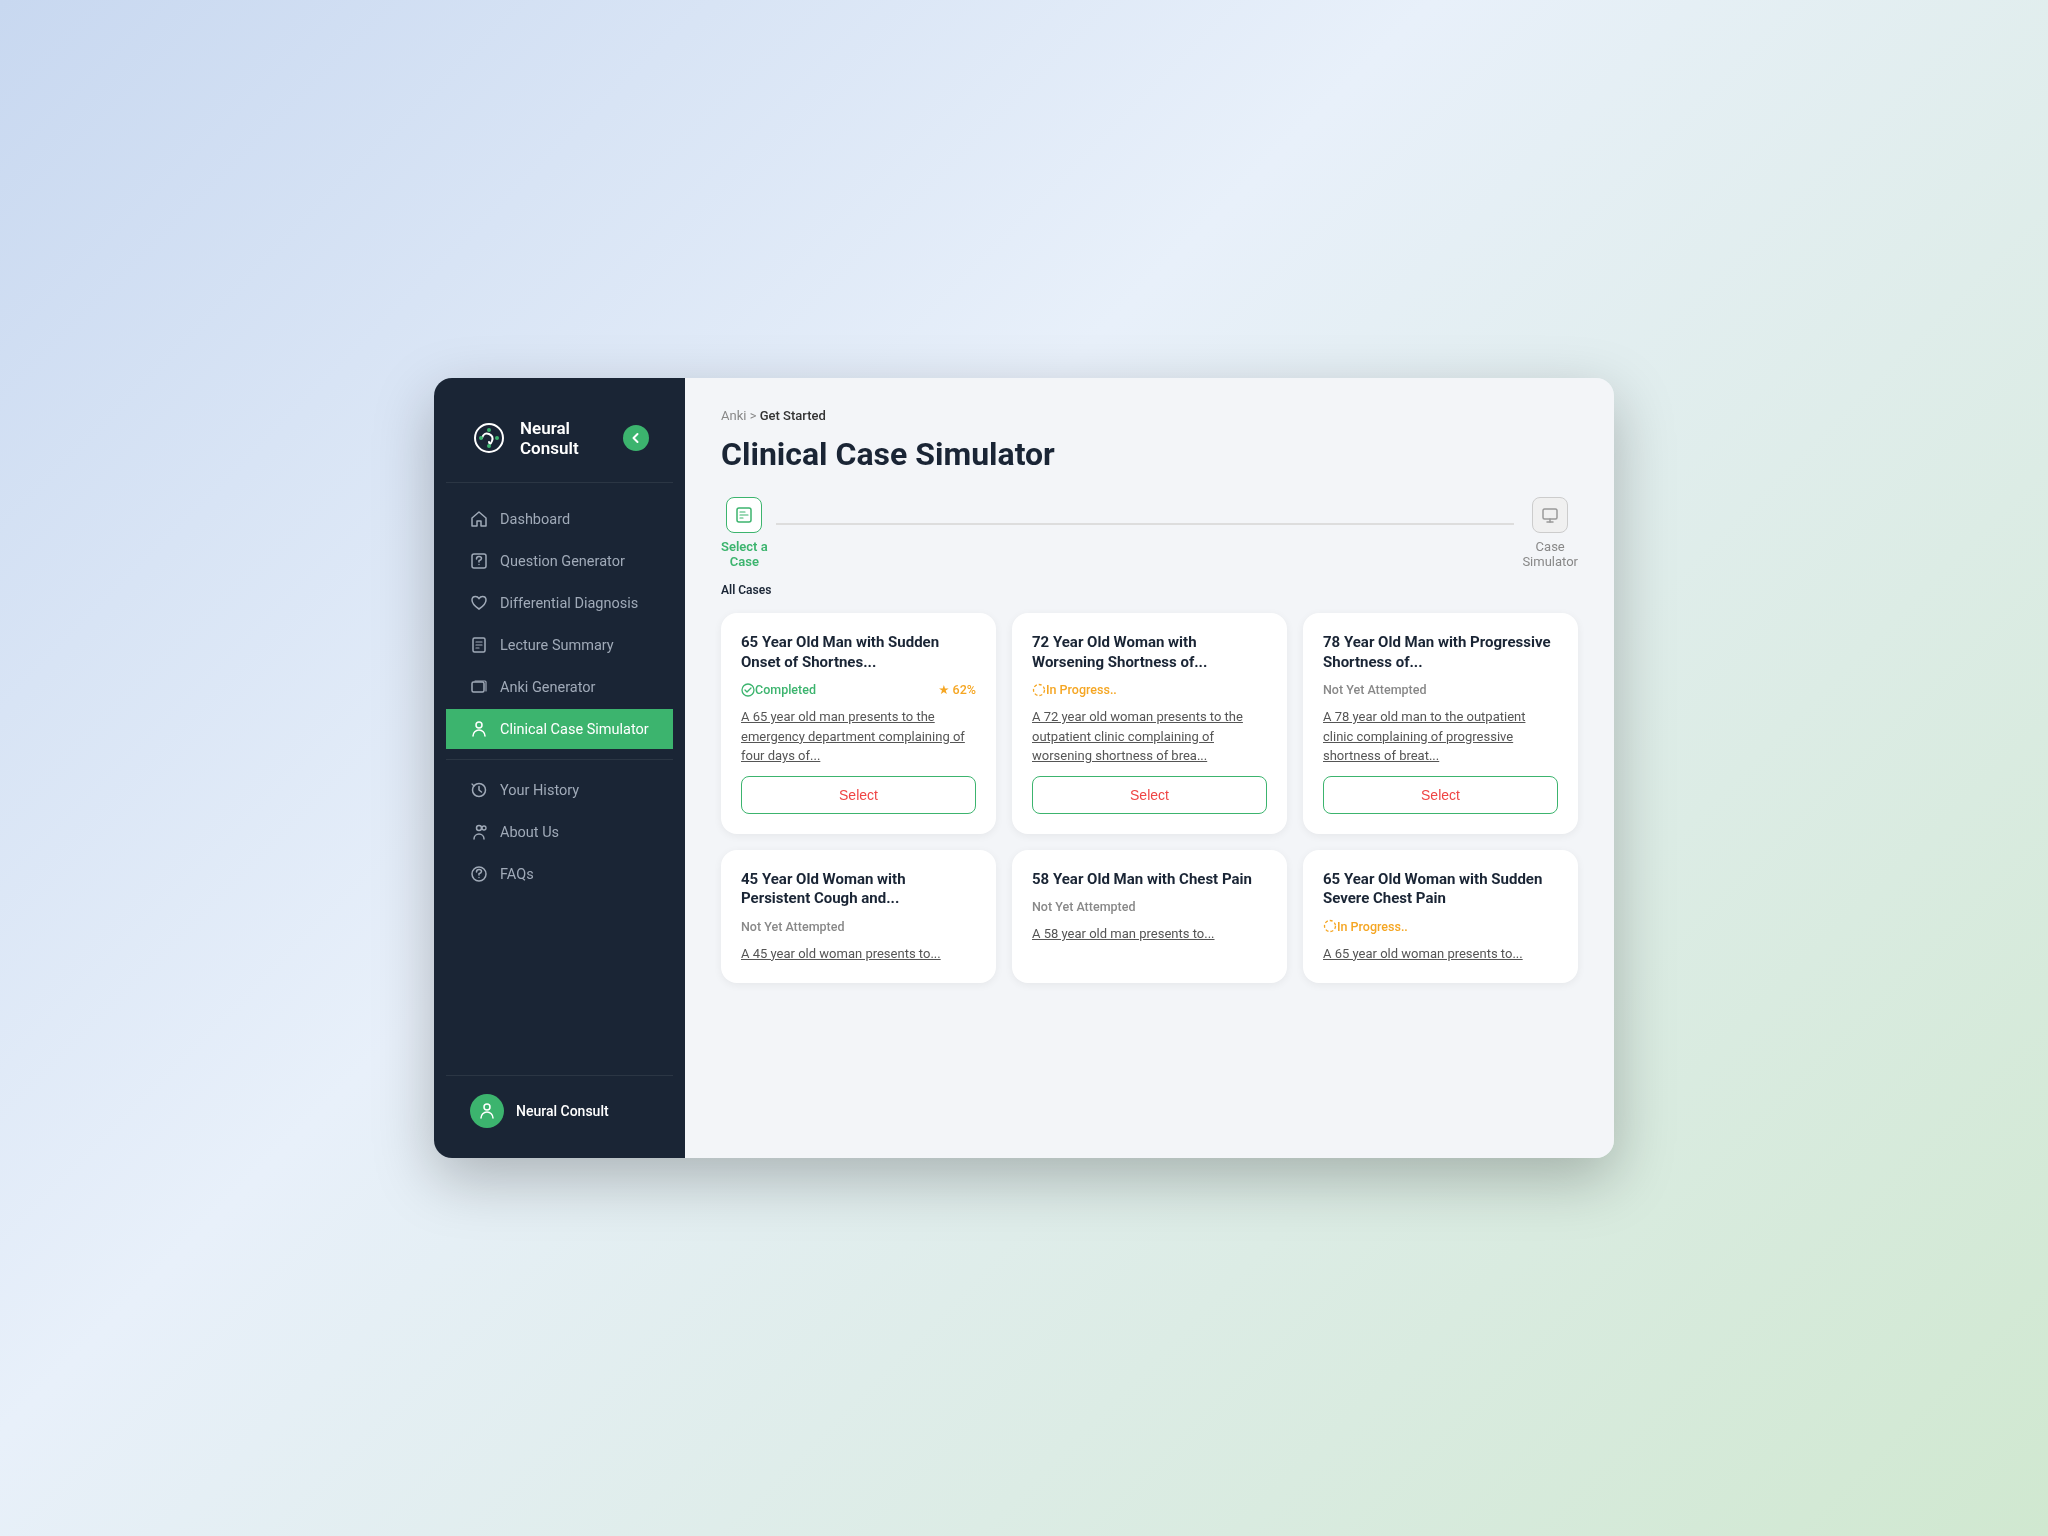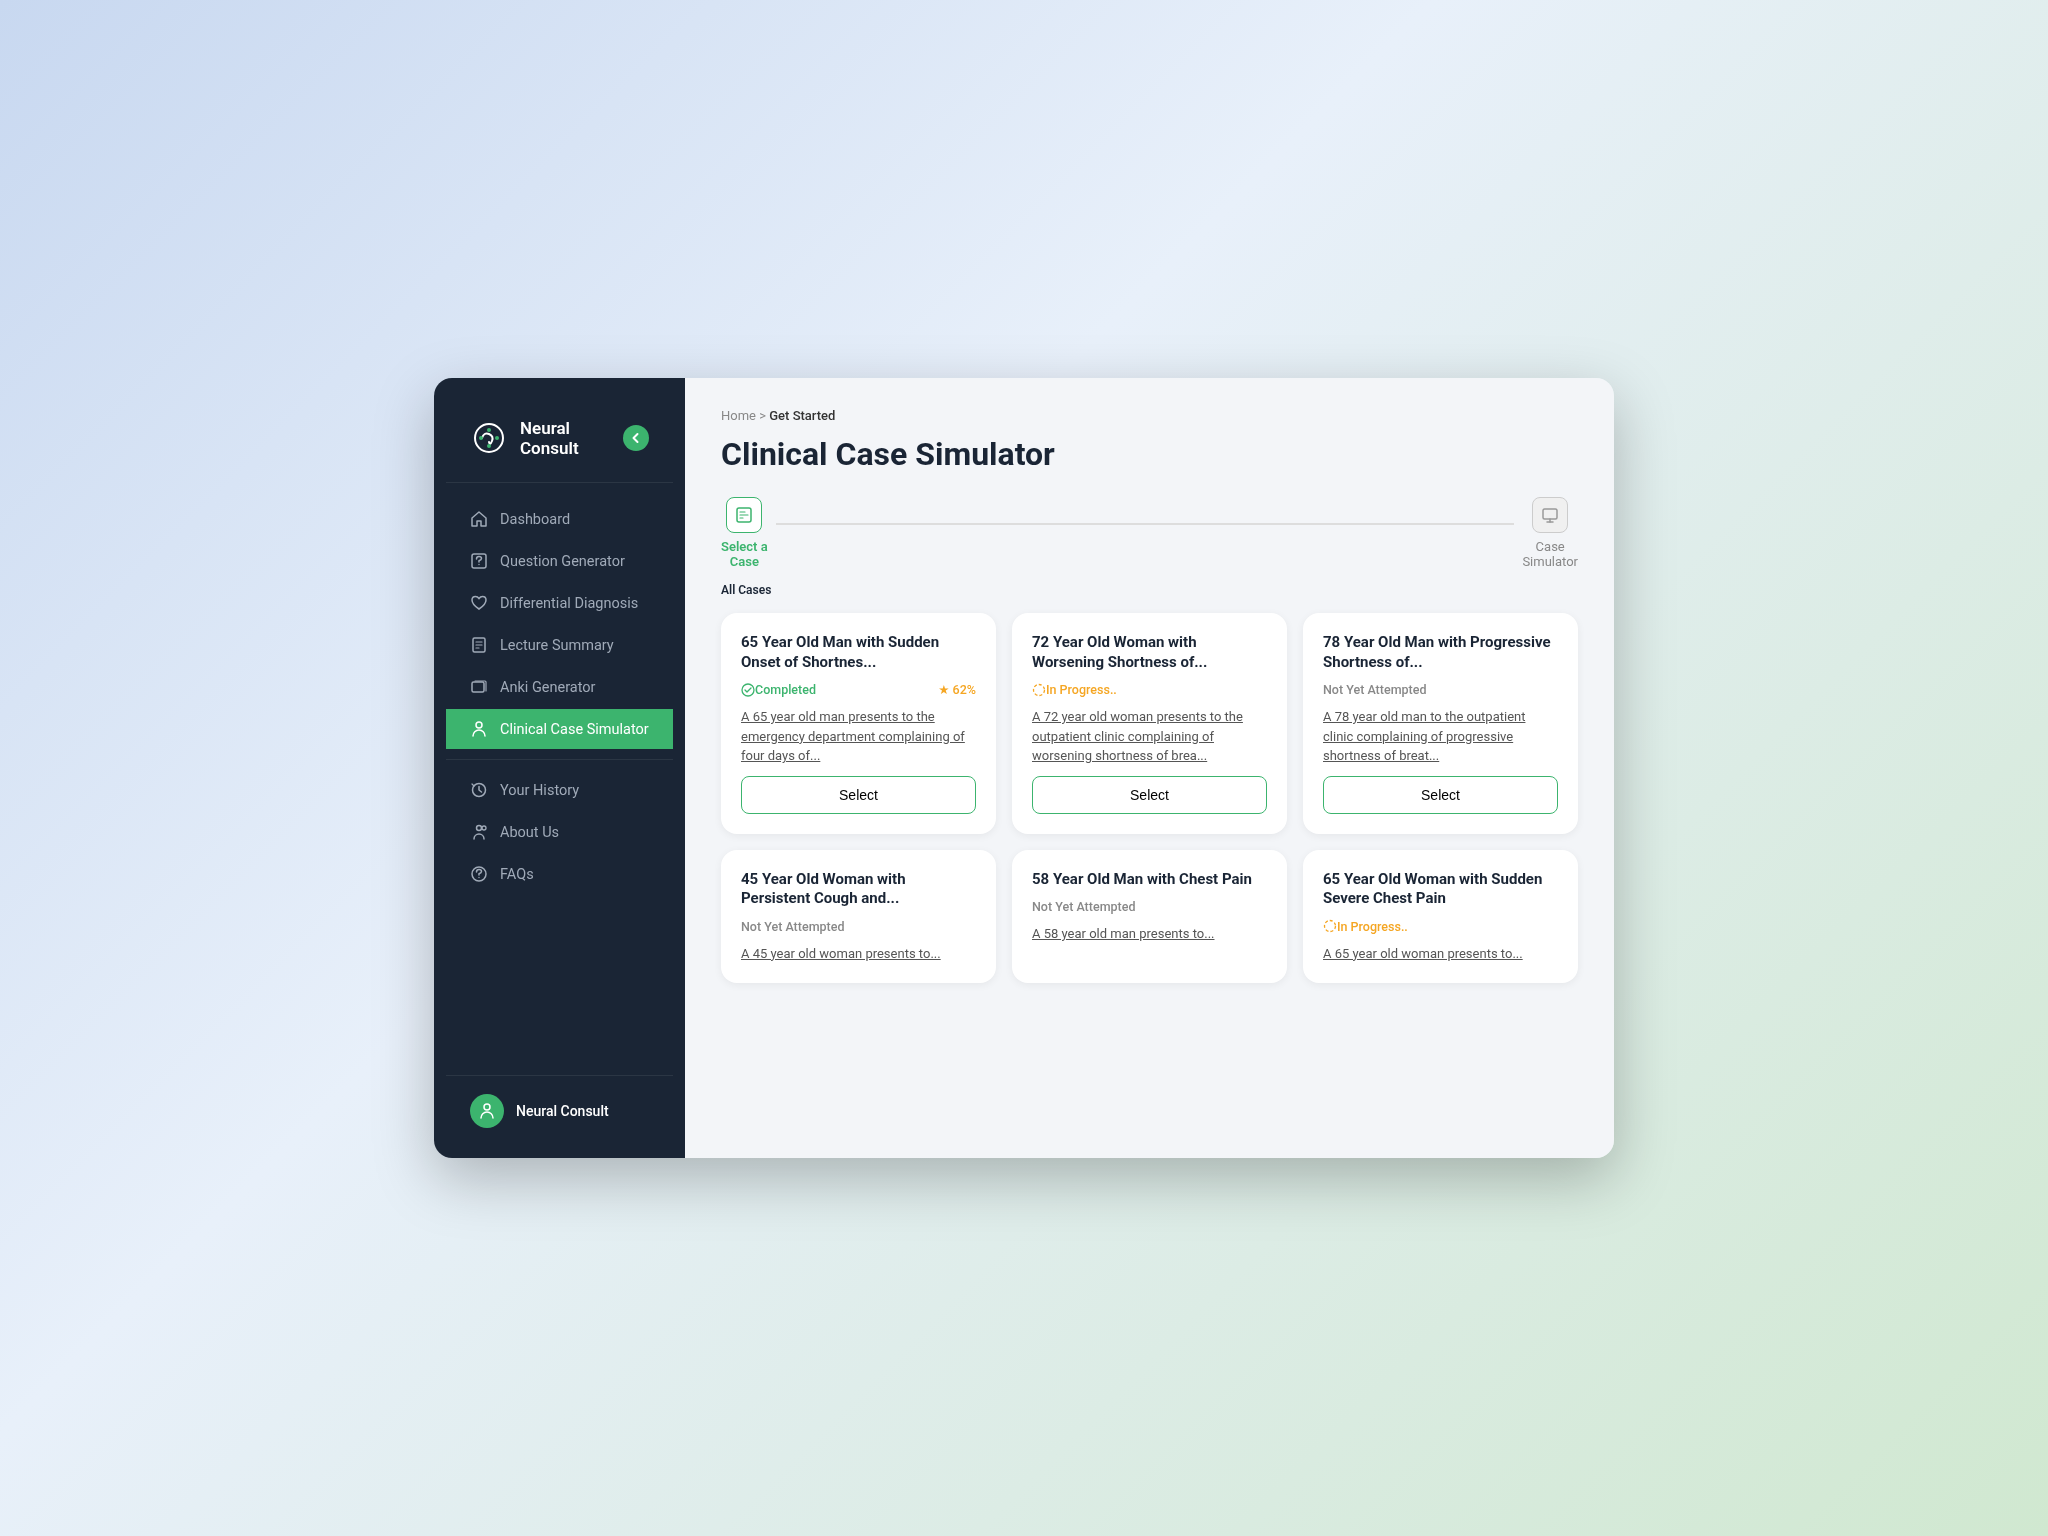--- a/index.html
+++ b/index.html
@@ -237,21 +237,21 @@
       flex: 1;
       text-decoration: underline;
     }
     .select-btn {
       display: block;
       width: 100%;
       padding: 10px;
       background: #fff;
       border: 1.5px solid #3cb46e;
       border-radius: 8px;
-      color: #000000;
+      color: #ef4444;
       font-size: 14px;
       font-weight: 500;
       cursor: pointer;
       text-align: center;
       transition: background 0.15s;
     }
   </style>
 </head>
 <body>
 
@@ -361,21 +361,21 @@
           <path d="M3 16C3 12.7 5.7 10 9 10C12.3 10 15 12.7 15 16" stroke="white" stroke-width="1.5" stroke-linecap="round" fill="none"></path>
         </svg>
       </div>
       <span class="sidebar-footer-name">Neural Consult</span>
     </div>
   </aside>
 
   <main class="main-content">
 
     <div class="breadcrumb">
-      <span>Home</span>
+      <span>Anki</span>
       <span>&gt;</span>
       <span class="current">Get Started</span>
     </div>
 
     <h1 class="page-title">Clinical Case Simulator</h1>
 
     <div class="steps-bar">
       <div class="step active">
         <div class="step-icon">
           <svg width="18" height="18" viewBox="0 0 18 18" fill="none">

